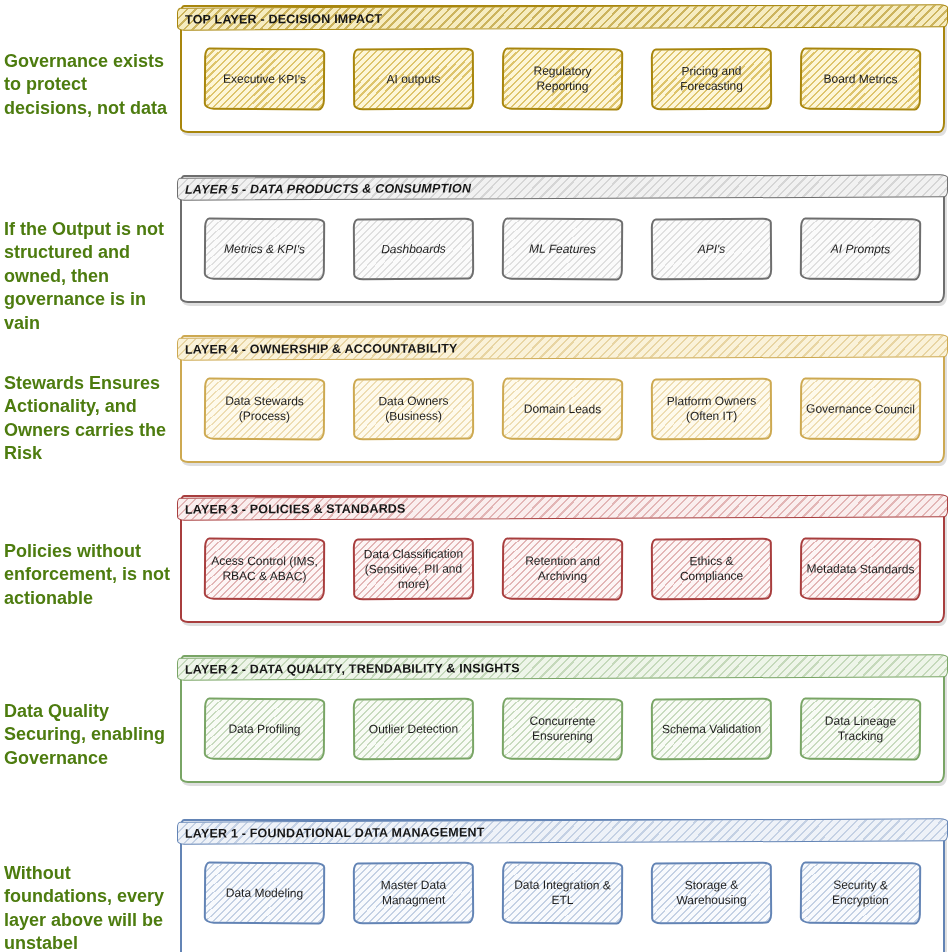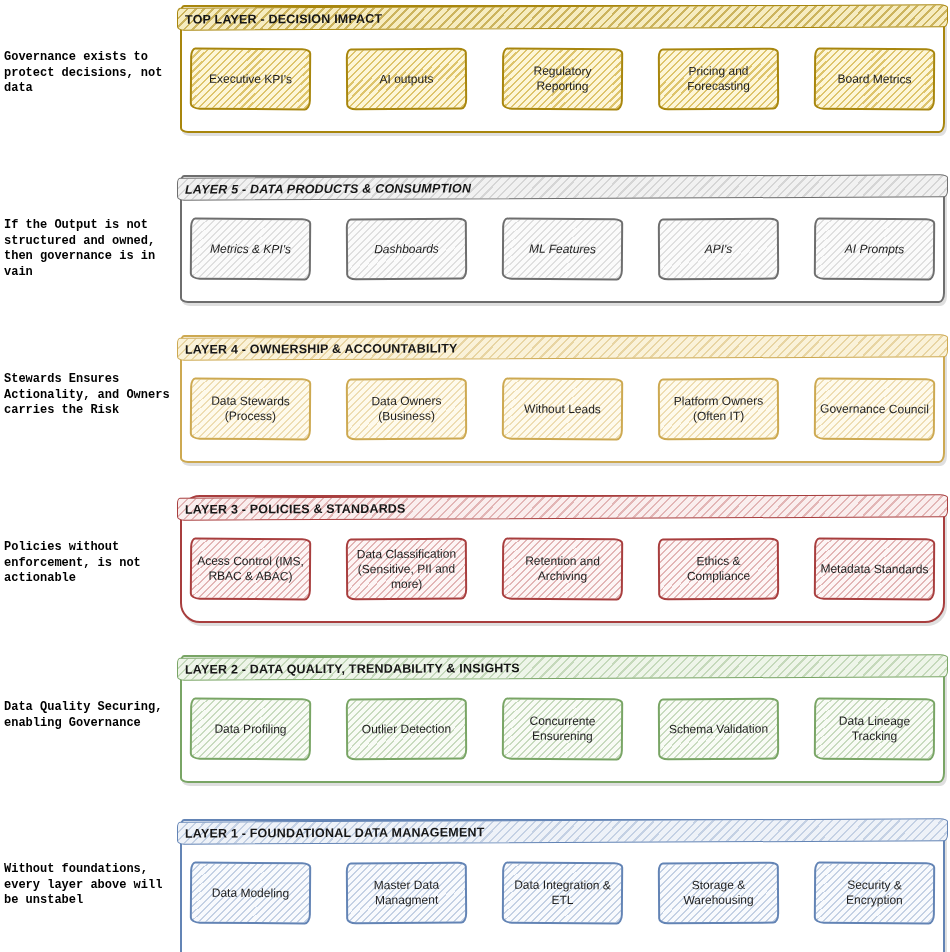--- a/index.html
+++ b/index.html
@@ -1,36 +1,36 @@
 <!DOCTYPE html>
 <html><head>
 <meta charset="utf-8">
 <style>
   html,body{margin:0;padding:0;background:#fff;}
   .canvas{position:relative;width:950px;height:952px;background:#fff;overflow:hidden;
           font-family:"Liberation Sans", sans-serif;color:#1b1b1b;}
 
   
   .annotation{position:absolute;left:4px;width:174px;
-              font-family:Liberation Mono, monospace;font-weight:bold;
-              font-size:12px;line-height:1.3;color:#000000;}
+              font-family:Liberation Sans, sans-serif;font-weight:bold;
+              font-size:18px;line-height:1.3;color:#4d7c0f;}
 
   
   .layer{position:absolute;left:180px;width:765px;height:128px;background:#fff;
          border:2px solid #6d28d9;box-sizing:border-box;
          border-radius:4px 10px 6px 8px / 8px 5px 10px 5px;
          box-shadow:2px 3px 0 rgba(140,140,140,.28);}
   .layer-header{position:relative;height:23px;margin:-1px -5px 0 -5px;
                 border:1.6px solid #999;box-sizing:border-box;
                 display:flex;align-items:center;padding-left:7px;
                 font-size:12.5px;font-weight:bold;color:#161616;letter-spacing:.2px;
                 border-radius:3px 8px 4px 7px / 6px 3px 7px 4px;
                 transform:rotate(-.25deg);}
   .layer-boxes{display:flex;justify-content:space-between;align-items:center;
-               height:100px;padding:0 8px;}
+               height:100px;padding:0 22px;}
   .box{width:121px;min-height:62px;box-sizing:border-box;
        border:2px solid #999;display:flex;align-items:center;justify-content:center;
        text-align:center;font-size:12px;line-height:1.25;color:#1d1d1d;padding:3px 4px;
        border-radius:5px 9px 6px 10px / 9px 5px 10px 6px;}
   .layer-boxes .box:nth-child(odd){transform:rotate(.4deg);}
   .layer-boxes .box:nth-child(even){transform:rotate(-.4deg);}
 
   
   .t-gold{border-color:#a8860d;}
   .t-gold .layer-header{border-color:#a8860d;
@@ -43,21 +43,21 @@
      background:#f1f1f1 repeating-linear-gradient(135deg,rgba(150,150,150,.3) 0 1.6px,transparent 1.6px 6px);}
   .t-gray .box{border-color:#6e6e6e;
      background:#fbfbfb repeating-linear-gradient(135deg,rgba(160,160,160,.3) 0 1.4px,transparent 1.4px 5px);}
 
   .t-cream{border-color:#cda951;}
   .t-cream .layer-header{border-color:#cda951;
      background:#faf2d9 repeating-linear-gradient(135deg,rgba(205,169,81,.4) 0 1.6px,transparent 1.6px 6px);}
   .t-cream .box{border-color:#cda951;
      background:#fefaec repeating-linear-gradient(135deg,rgba(214,178,92,.4) 0 1.4px,transparent 1.4px 5px);}
 
-  .t-red{border-color:#a83e3e;border-radius:20px;}
+  .t-red{border-color:#a83e3e;}
   .t-red .layer-header{border-color:#a83e3e;
      background:#faeeee repeating-linear-gradient(135deg,rgba(183,77,77,.35) 0 1.6px,transparent 1.6px 6px);}
   .t-red .box{border-color:#a83e3e;
      background:#fdf5f5 repeating-linear-gradient(135deg,rgba(183,77,77,.38) 0 1.4px,transparent 1.4px 5px);}
 
   .t-green{border-color:#79a565;}
   .t-green .layer-header{border-color:#79a565;
      background:#eef5e9 repeating-linear-gradient(135deg,rgba(121,165,101,.35) 0 1.6px,transparent 1.6px 6px);}
   .t-green .box{border-color:#79a565;
      background:#f8fbf5 repeating-linear-gradient(135deg,rgba(121,165,101,.38) 0 1.4px,transparent 1.4px 5px);}
@@ -100,21 +100,21 @@
       <div class="box">API's</div>
       <div class="box">AI Prompts</div>
     </div>
   </div>
 
   <div class="layer t-cream" style="top:335px">
     <div class="layer-header">LAYER 4 - OWNERSHIP &amp; ACCOUNTABILITY</div>
     <div class="layer-boxes">
       <div class="box">Data Stewards (Process)</div>
       <div class="box">Data Owners (Business)</div>
-      <div class="box">Without Leads</div>
+      <div class="box">Domain Leads</div>
       <div class="box">Platform Owners (Often IT)</div>
       <div class="box">Governance Council</div>
     </div>
   </div>
 
   <div class="layer t-red" style="top:495px">
     <div class="layer-header">LAYER 3 - POLICIES &amp; STANDARDS</div>
     <div class="layer-boxes">
       <div class="box">Acess Control (IMS, RBAC &amp; ABAC)</div>
       <div class="box">Data Classification (Sensitive, PII and more)</div>

